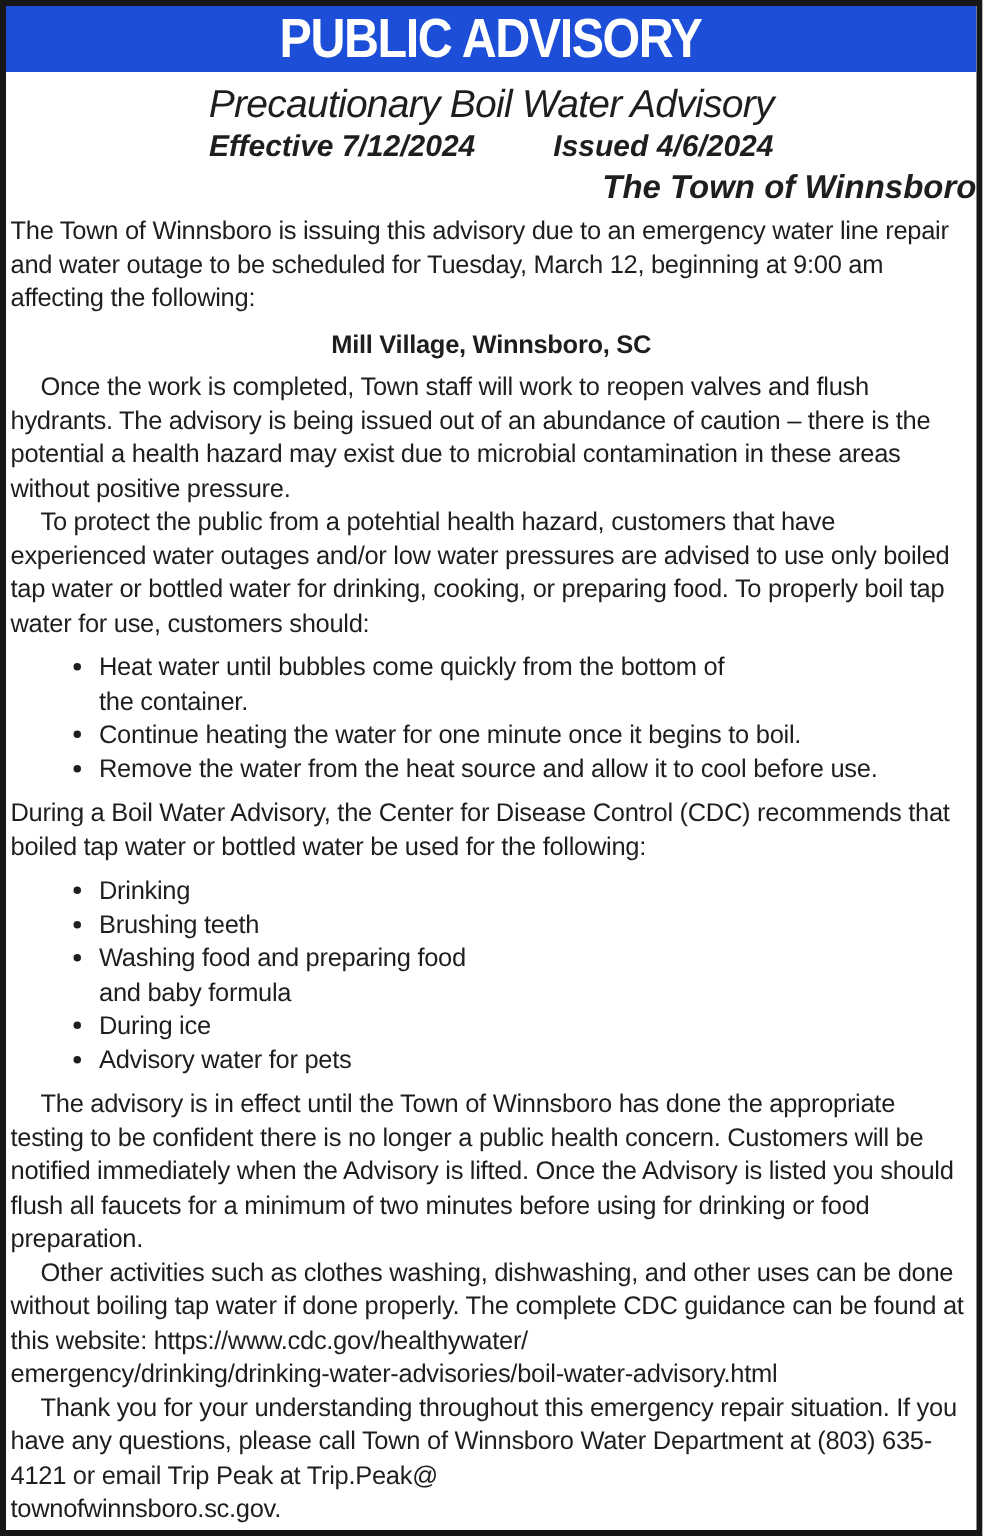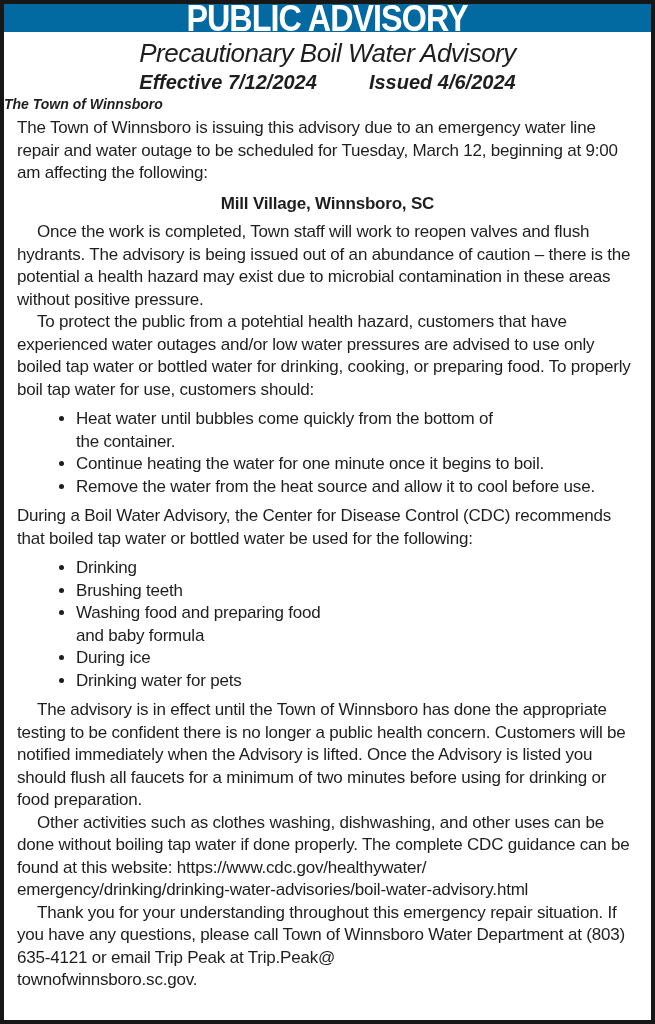--- a/index.html
+++ b/index.html
@@ -8,22 +8,22 @@
     box-sizing:border-box;
     width:655px; height:1024px;
     margin:0 auto;
     background:#ffffff;
     border:4px solid #171717;
     overflow:hidden;
     font-family:"Liberation Sans", sans-serif;
     color:#1e1e1e;
   }
   .banner {
-    height:28px;
-    background:#0369a1;
+    height:44px;
+    background:#1d4ed8;
     display:flex; align-items:center; justify-content:center;
   }
   .banner-text {
     display:inline-block;
     color:#ffffff;
     font-weight:bold;
     font-size:34px;
     letter-spacing:-1px;
     transform:scaleY(1.08) scaleX(0.95);
   }
@@ -36,25 +36,25 @@
     letter-spacing:-0.5px;
     line-height:1.12;
   }
   .date-line {
     margin-top:3px;
     display:flex; justify-content:center; gap:52px;
     font-size:20px; font-weight:bold; font-style:italic;
   }
   .org-line {
     margin-top:2px;
-    text-align:left;
-    font-size:14px; font-weight:bold; font-style:italic;
+    text-align:right;
+    font-size:22px; font-weight:bold; font-style:italic;
   }
   .content {
-    margin:5px 13px 0;
+    margin:5px 3px 0;
     font-size:17px;
     line-height:22.5px;
     letter-spacing:-0.2px;
   }
   .content p { margin:0; }
   .indent { text-indent:20px; }
   .prewrap { white-space:pre-line; }
   .area-heading {
     text-align:center;
     font-size:17px;
@@ -107,21 +107,21 @@
     </ul>
 
     <p>During a Boil Water Advisory, the Center for Disease Control (CDC) recommends that boiled tap water or bottled water be used for the following:</p>
 
     <ul class="bullets">
       <li>Drinking</li>
       <li>Brushing teeth</li>
       <li>Washing food and preparing food
 and baby formula</li>
       <li>During ice</li>
-      <li>Drinking water for pets</li>
+      <li>Advisory water for pets</li>
     </ul>
 
     <p class="indent">The advisory is in effect until the Town of Winnsboro has done the appropriate testing to be confident there is no longer a public health concern. Customers will be notified immediately when the Advisory is lifted. Once the Advisory is listed you should flush all faucets for a minimum of two minutes before using for drinking or food preparation.</p>
 
     <p class="indent prewrap gap-top">Other activities such as clothes washing, dishwashing, and other uses can be done without boiling tap water if done properly. The complete CDC guidance can be found at this website: https://www.cdc.gov/healthywater/
 emergency/drinking/drinking-water-advisories/boil-water-advisory.html</p>
 
     <p class="indent prewrap">Thank you for your understanding throughout this emergency repair situation. If you have any questions, please call Town of Winnsboro Water Department at (803) 635-4121 or email Trip Peak at Trip.Peak@
 townofwinnsboro.sc.gov.</p>
 

